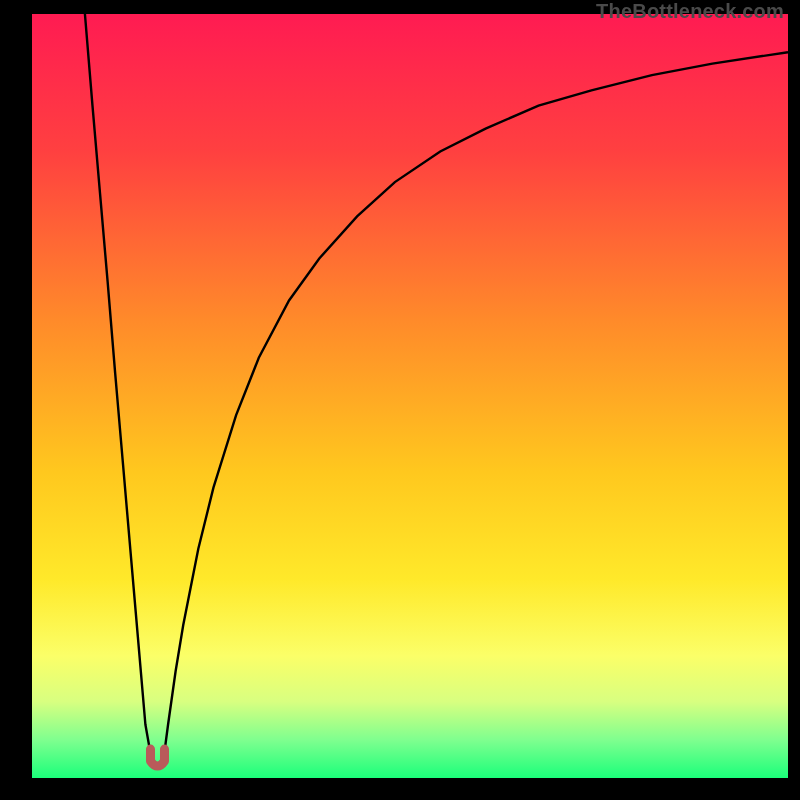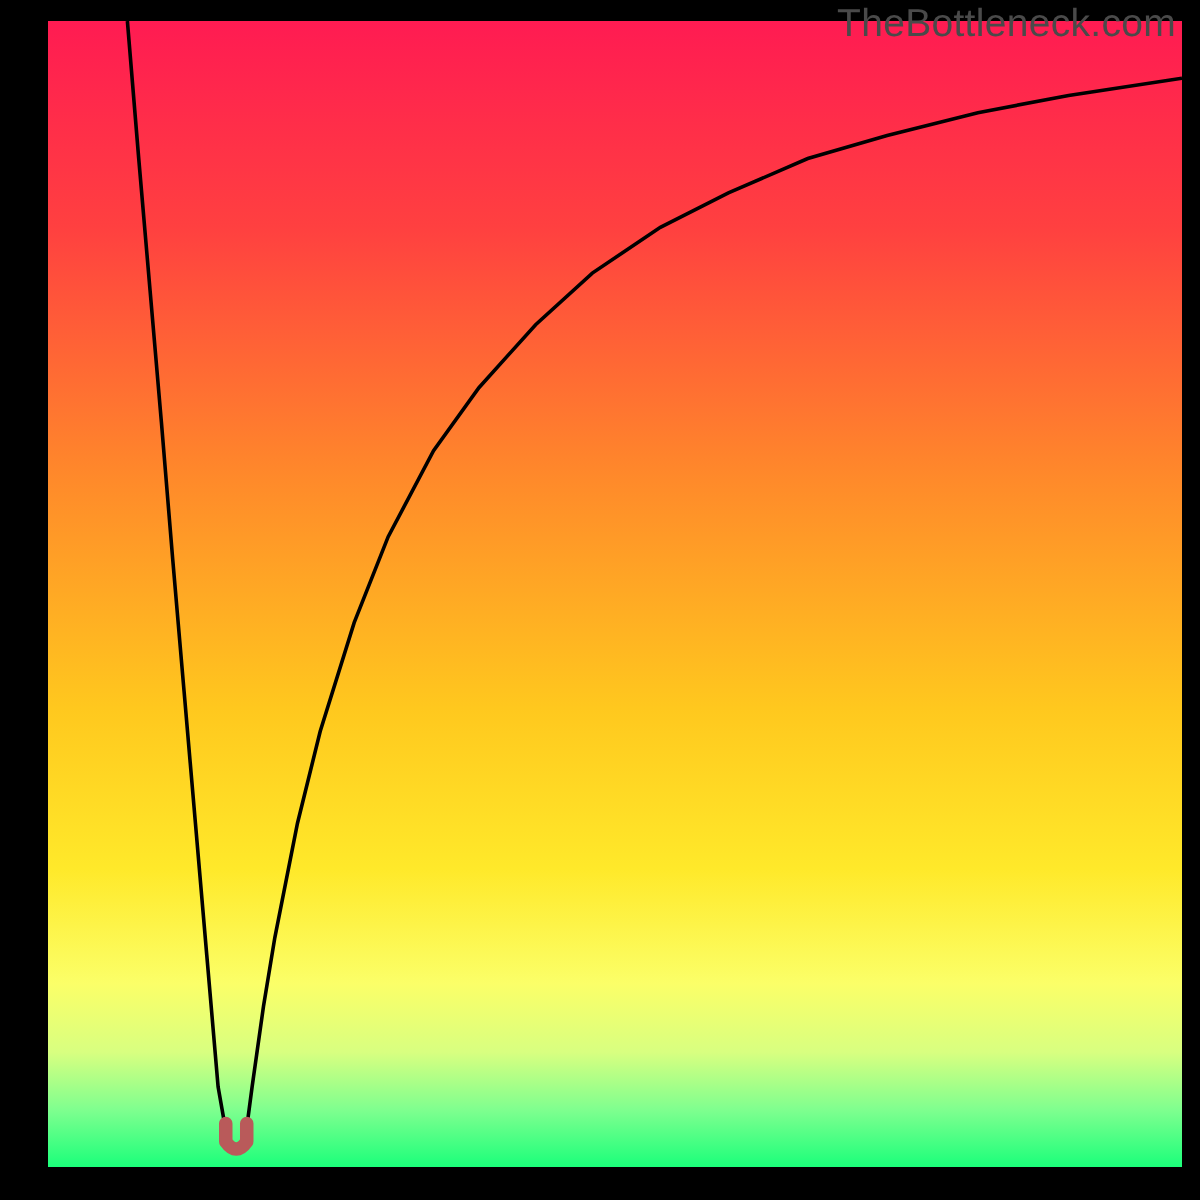--- a/index.html
+++ b/index.html
@@ -23,22 +23,22 @@
     position: absolute;
     left: 32px;
     top: 14px;
     width: 756px;
     height: 764px;
   }
   .watermark {
     position: absolute;
     top: 0px;
     right: 16px;
-    font-size: 26px;
-    font-weight: 400;
+    font-size: 20px;
+    font-weight: 700;
     color: #4a4a4a;
     letter-spacing: 0.2px;
     user-select: none;
   }
 </style>
 </head>
 <body>
 
 <div class="frame">
 

